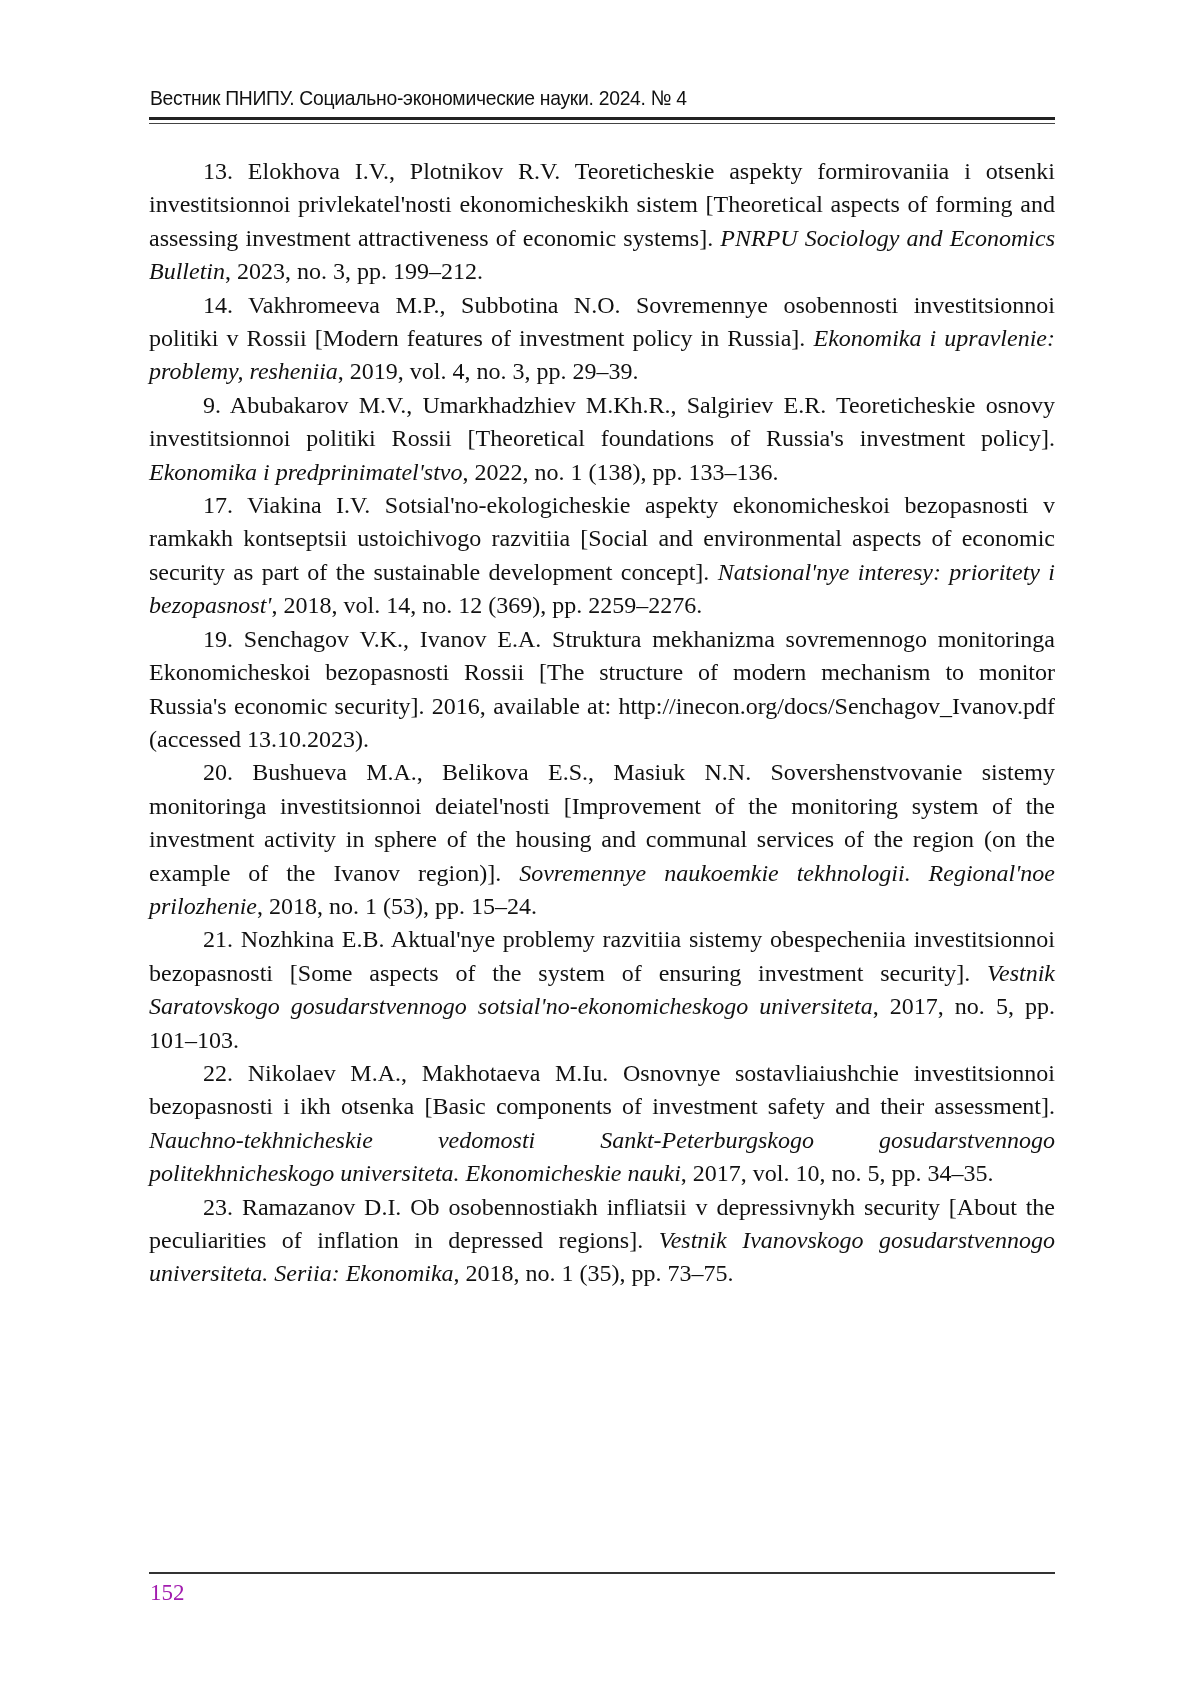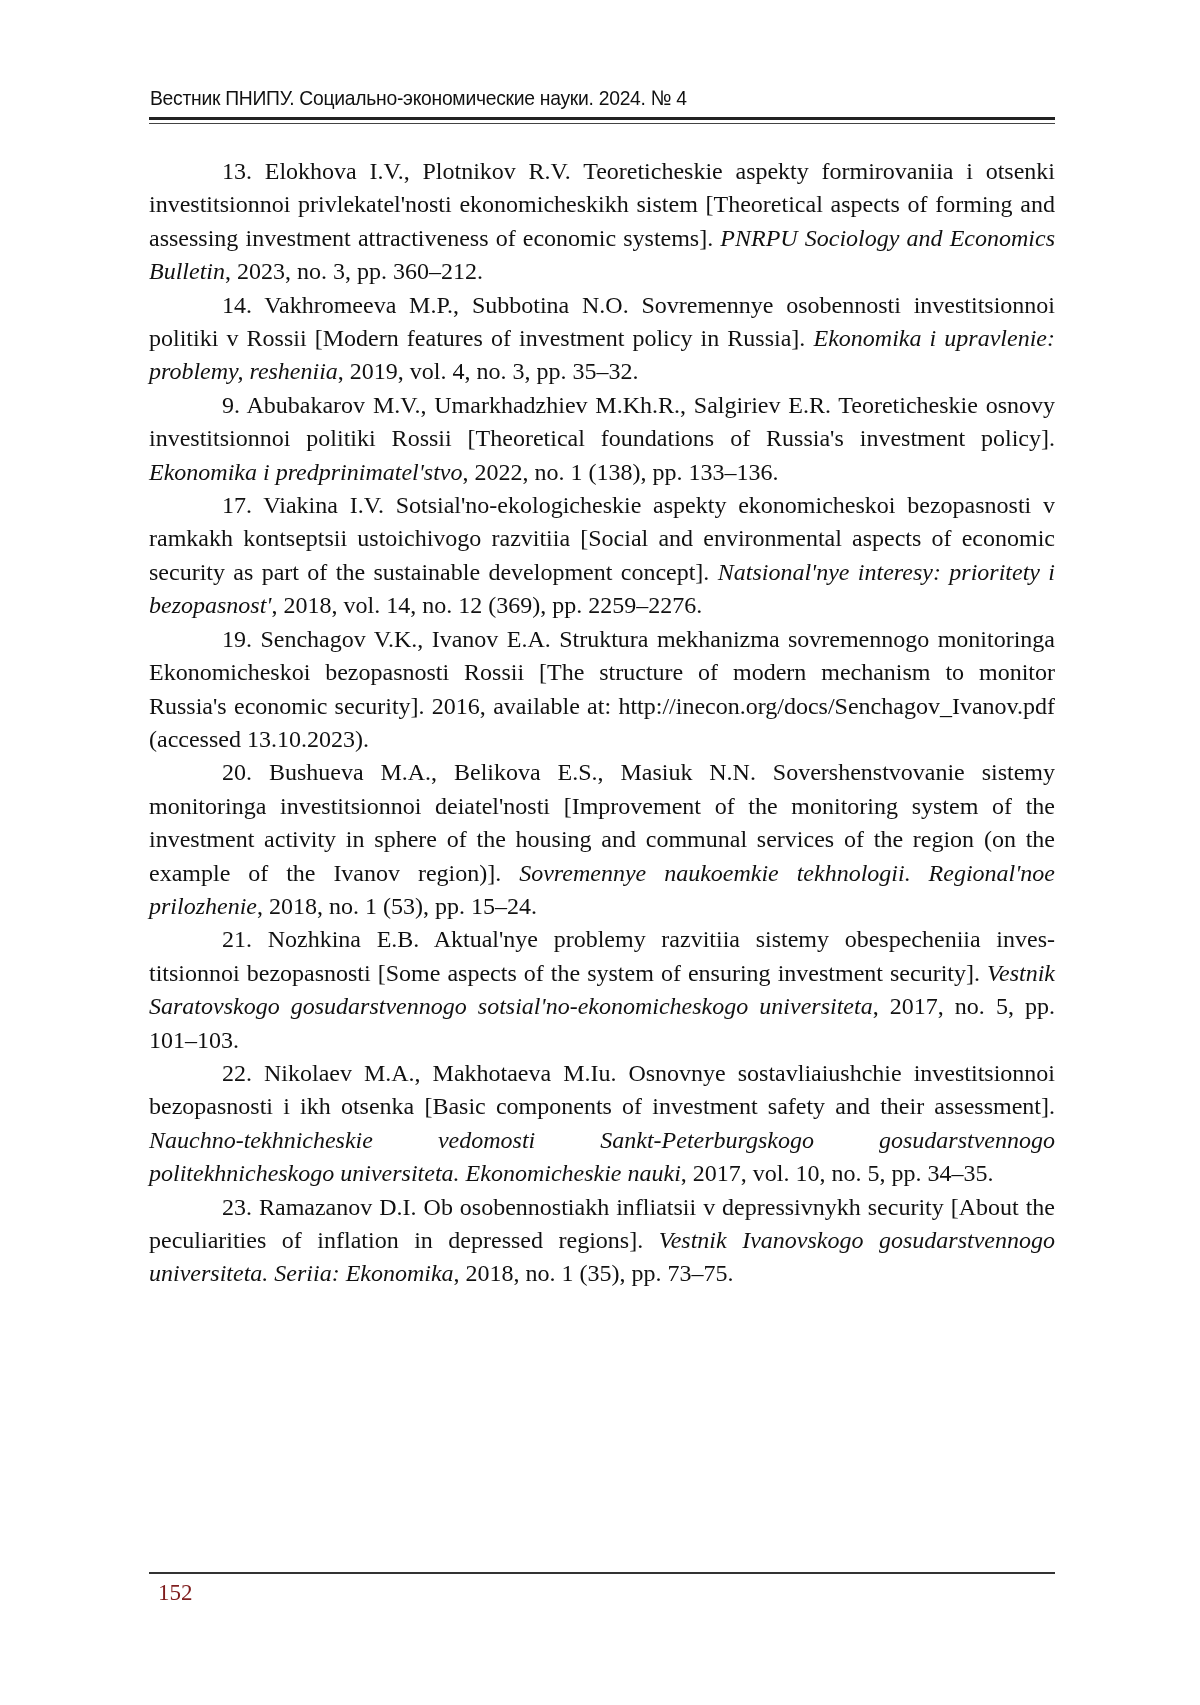--- a/index.html
+++ b/index.html
@@ -14,41 +14,41 @@
   .header-rule {
     position: absolute; left: 149px; width: 906px; top: 117px; height: 7px;
     border-top: 3px solid #222; border-bottom: 1.5px solid #444; box-sizing: border-box;
   }
   .refs {
     position: absolute; left: 149px; top: 155px; width: 906px;
     font-family: "Liberation Serif", serif; font-size: 24px; line-height: 33.4px; color: #111;
     text-align: justify; hyphens: manual;
   }
   .ref { margin: 0; text-indent: 54px; }
-  .ref .num { display: inline; margin-left: 19px; }
+  .ref .num { display: inline; }
   .ref i { font-style: italic; }
   .footer-rule {
     position: absolute; left: 149px; width: 906px; top: 1572px; height: 0;
     border-top: 2px solid #333;
   }
   .page-number {
     position: absolute; left: 150px; top: 1580px;
-    font-family: "Liberation Serif", serif; font-size: 23px; color: #7f1d1d; margin-left: 8px;
+    font-family: "Liberation Serif", serif; font-size: 23px; color: #a21caf;
   }
 </style>
 </head>
 <body>
 
 <div class="page">
   <div class="header">Вестник ПНИПУ. Социально-экономические науки. 2024. № 4</div>
   <div class="header-rule"></div>
 
   <div class="refs" id="refs">
-      <p class="ref"><span class="num">13.</span><span> Elokhova I.V., Plotnikov R.V. Teoreticheskie aspekty formirovaniia i otsenki investitsionnoi privlekatel'nosti ekonomicheskikh sistem [Theoretical aspects of forming and assessing investment attractiveness of economic systems]. </span><i>PNRPU Sociology and Economics Bulletin</i><span>, 2023, no. 3, pp. 360–212.</span></p>
-      <p class="ref"><span class="num">14.</span><span> Vakhromeeva M.P., Subbotina N.O. Sovremennye osobennosti investitsion­noi politiki v Rossii [Modern features of investment policy in Russia]. </span><i>Ekonomika i upravlenie: problemy, resheniia</i><span>, 2019, vol. 4, no. 3, pp. 35–32.</span></p>
+      <p class="ref"><span class="num">13.</span><span> Elokhova I.V., Plotnikov R.V. Teoreticheskie aspekty formirovaniia i otsenki investitsionnoi privlekatel'nosti ekonomicheskikh sistem [Theoretical aspects of forming and assessing investment attractiveness of economic systems]. </span><i>PNRPU Sociology and Economics Bulletin</i><span>, 2023, no. 3, pp. 199–212.</span></p>
+      <p class="ref"><span class="num">14.</span><span> Vakhromeeva M.P., Subbotina N.O. Sovremennye osobennosti investitsion­noi politiki v Rossii [Modern features of investment policy in Russia]. </span><i>Ekonomika i upravlenie: problemy, resheniia</i><span>, 2019, vol. 4, no. 3, pp. 29–39.</span></p>
       <p class="ref"><span class="num">9.</span><span> Abubakarov M.V., Umarkhadzhiev M.Kh.R., Salgiriev E.R. Teoreticheskie osnovy investitsionnoi politiki Rossii [Theoretical foundations of Russia's investment policy]. </span><i>Ekonomika i predprinimatel'stvo</i><span>, 2022, no. 1 (138), pp. 133–136.</span></p>
       <p class="ref"><span class="num">17.</span><span> Viakina I.V. Sotsial'no-ekologicheskie aspekty ekonomicheskoi bezopas­nosti v ramkakh kontseptsii ustoichivogo razvitiia [Social and environmental aspects of economic security as part of the sustainable development concept]. </span><i>Natsional'nye interesy: prioritety i bezopasnost'</i><span>, 2018, vol. 14, no. 12 (369), pp. 2259–2276.</span></p>
       <p class="ref"><span class="num">19.</span><span> Senchagov V.K., Ivanov E.A. Struktura mekhanizma sovremennogo moni­toringa Ekonomicheskoi bezopasnosti Rossii [The structure of modern mechanism to monitor Russia's economic security]. 2016, available at: http://inecon.org/docs/Sen­chagov_Ivanov.pdf (accessed 13.10.2023).</span></p>
       <p class="ref"><span class="num">20.</span><span> Bushueva M.A., Belikova E.S., Masiuk N.N. Sovershenstvovanie sistemy monitoringa investitsionnoi deiatel'nosti [Improvement of the monitoring system of the investment activity in sphere of the housing and communal services of the region (on the example of the Ivanov region)]. </span><i>Sovremennye naukoemkie tekhnologii. Regional'noe prilozhenie</i><span>, 2018, no. 1 (53), pp. 15–24.</span></p>
       <p class="ref"><span class="num">21.</span><span> Nozhkina E.B. Aktual'nye problemy razvitiia sistemy obespecheniia inves­titsionnoi bezopasnosti [Some aspects of the system of ensuring investment security]. </span><i>Vestnik Saratovskogo gosudarstvennogo sotsial'no-ekonomicheskogo universiteta</i><span>, 2017, no. 5, pp. 101–103.</span></p>
       <p class="ref"><span class="num">22.</span><span> Nikolaev M.A., Makhotaeva M.Iu. Osnovnye sostavliaiushchie investitsion­noi bezopasnosti i ikh otsenka [Basic components of investment safety and their as­sessment]. </span><i>Nauchno-tekhnicheskie vedomosti Sankt-Peterburgskogo gosudarstven­nogo politekhnicheskogo universiteta. Ekonomicheskie nauki</i><span>, 2017, vol. 10, no. 5, pp. 34–35.</span></p>
       <p class="ref"><span class="num">23.</span><span> Ramazanov D.I. Ob osobennostiakh infliatsii v depressivnykh security [About the peculiarities of inflation in depressed regions]. </span><i>Vestnik Ivanovskogo gosudarstvennogo universiteta. Seriia: Ekonomika</i><span>, 2018, no. 1 (35), pp. 73–75.</span></p>
     </div>
 
   <div class="footer-rule"></div>

